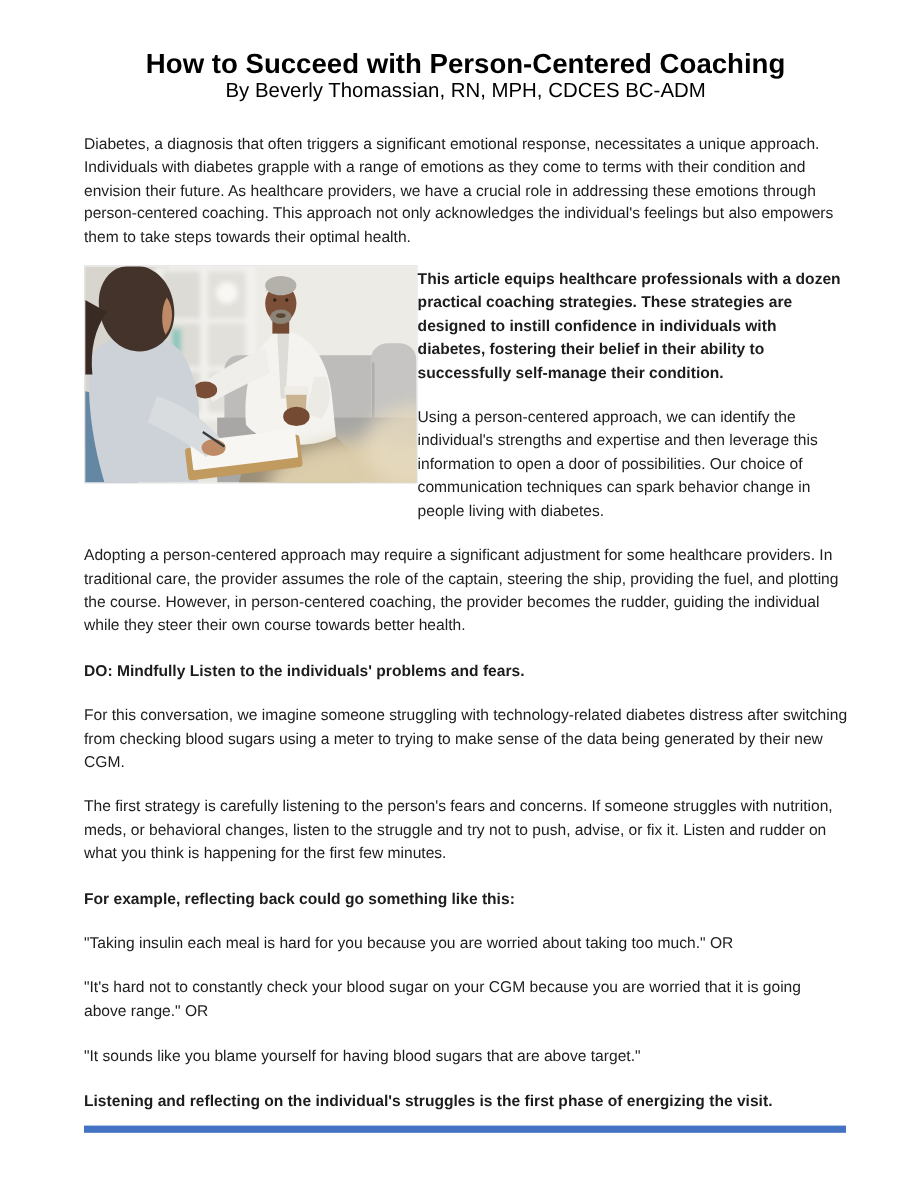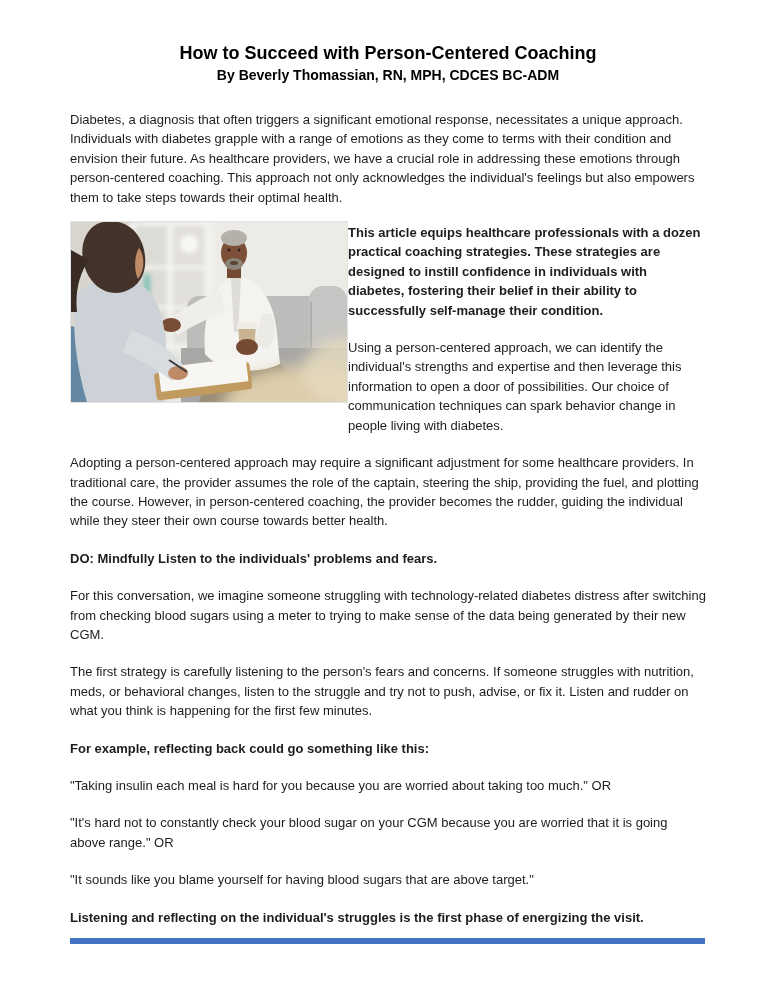--- a/index.html
+++ b/index.html
@@ -1,22 +1,22 @@
 <!DOCTYPE html>
 <html><head>
 <meta charset="utf-8">
 <style>
   html,body{margin:0;padding:0;background:#ffffff;}
   .page{
     width:768px;height:994px;position:relative;background:#ffffff;overflow:hidden;
     font-family:"Liberation Sans",sans-serif;color:#1d1d1d;
   }
   .content{padding:42px 62px 0 70px;font-size:13px;line-height:19.4px;}
-  .title{font-size:18px;line-height:22px;font-weight:bold;text-align:center;margin:0;color:#000;}
-  .byline{font-size:14px;line-height:17px;font-weight:bold;text-align:center;margin:3px 0 0;color:#000;}
+  .title{font-size:23px;line-height:22px;font-weight:bold;text-align:center;margin:0;color:#000;}
+  .byline{font-size:17px;line-height:17px;font-weight:normal;text-align:center;margin:3px 0 0;color:#000;}
   .para{margin:18px 0 0;}
   .para.bold{font-weight:bold;}
   .intro{margin-top:26px;}
   .media-row{display:flex;gap:0;margin-top:14px;align-items:flex-start;}
   .photo-frame{flex:0 0 278px;width:278px;height:182px;border:1px solid #e3e3e3;box-sizing:border-box;}
   .photo-frame svg{display:block;}
   .media-col{flex:1;min-width:0;}
   .media-col .para:first-child{margin-top:2px;}
   .footer{position:absolute;left:70px;width:635px;top:938px;}
   .footer-bar{height:6px;background:#4472C4;}

